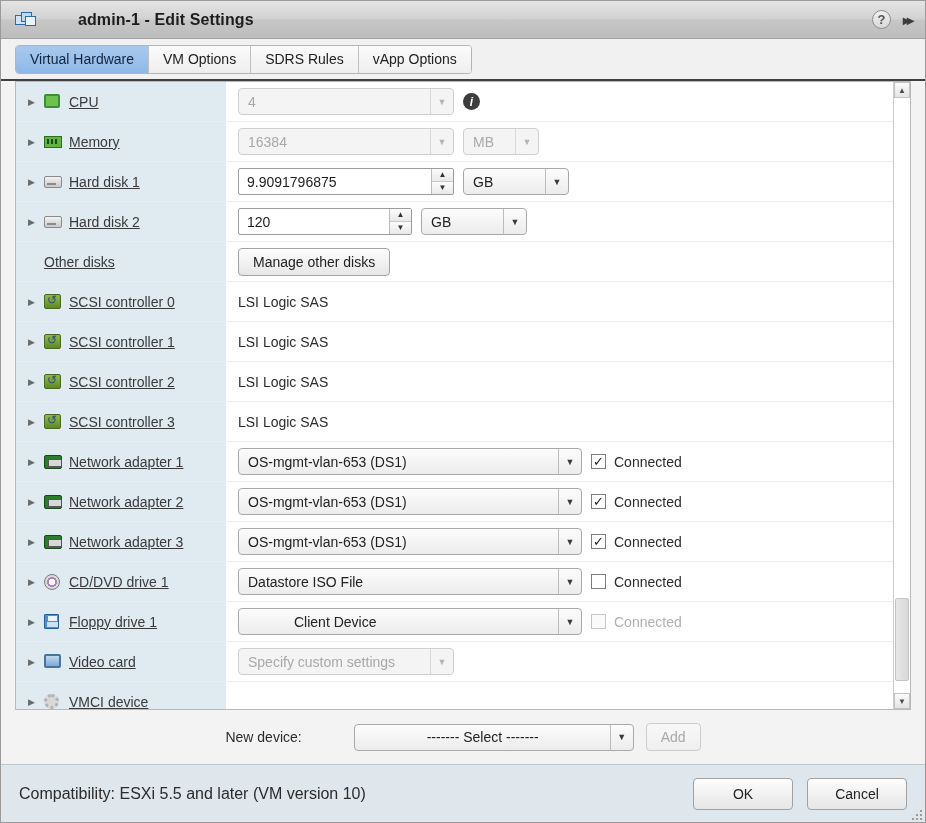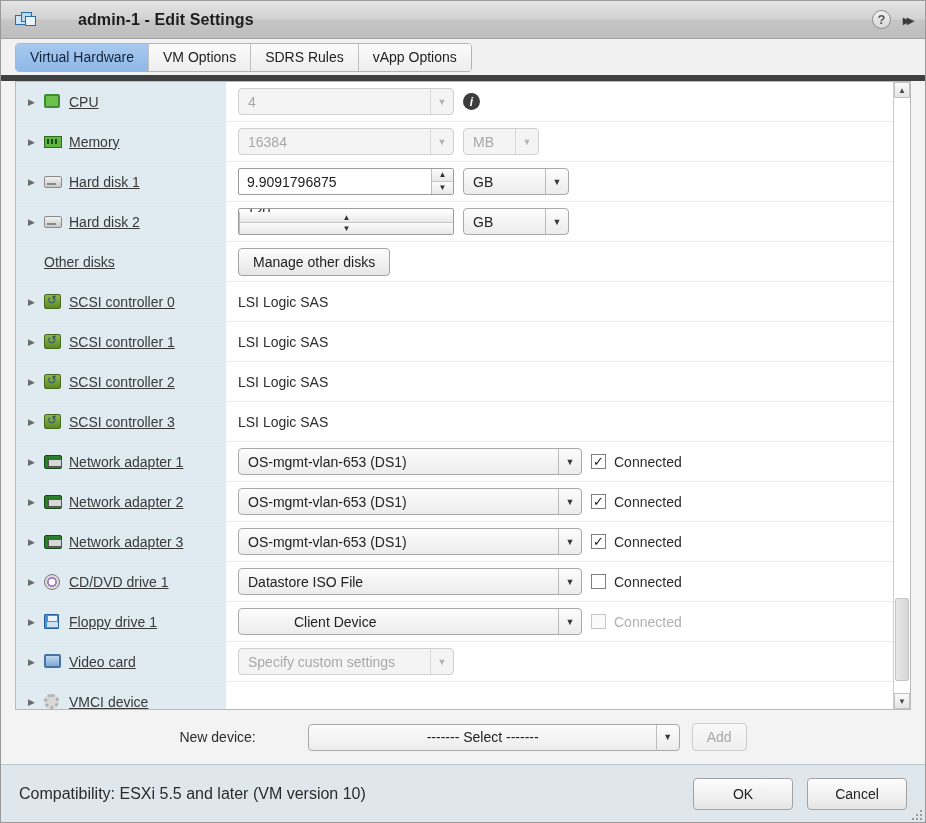--- a/index.html
+++ b/index.html
@@ -55,21 +55,21 @@
     color: #3c3c3c; font-size: 14px; letter-spacing: -3px;
     margin-right: 4px; font-weight: bold;
   }
 
   
   .tabstrip {
     flex: 0 0 42px; height: 42px;
     background: #f1f1f1;
     display: flex; align-items: center;
     padding: 0 14px;
-    border-bottom: 6px solid #404040;
+    border-bottom: 2px solid #404040;
   }
   .tabs-wrap {
     display: flex; height: 29px;
     border: 1px solid #b4b4b4; border-radius: 4px;
     overflow: hidden; background: #f6f6f6;
   }
   .tab {
     display: flex; align-items: center; justify-content: center;
     padding: 0 14px; height: 100%;
     font-size: 14px; color: #222;
@@ -270,21 +270,21 @@
 
   
   .newdev-bar {
     flex: 0 0 54px;
     display: flex; align-items: center; justify-content: center;
     gap: 12px;
     background: #f3f3f3;
     padding: 0 14px;
   }
   .newdev-bar .nd-label { font-size: 14px; color: #2c2c2c; }
-  .newdev-bar .combo { width: 372px; margin-left: 40px; }
+  .newdev-bar .combo { width: 280px; margin-left: 40px; }
   .newdev-bar .combo .cval { text-align: center; }
 
   
   .footer {
     flex: 0 0 58px;
     background: #dfe7ec;
     border-top: 1px solid #bcc8cf;
     display: flex; align-items: center;
     padding: 0 18px;
     position: relative;
@@ -389,21 +389,21 @@
           </div>
           <div class="row">
             <div class="label-cell">
               <span class="arrow">▶</span>
               <span class="dev-icon">
                 <span class="ic-disk" style="display: block;"></span>
               </span>
               <span class="lbl-text">Hard disk 2</span>
             </div>
             <div class="val-cell">
-              <div class="spinbox" style="width: 216px; flex-direction: column;">
+              <div class="spinbox" style="width: 174px;">
                 <span class="sval">120</span>
                 <span class="sbtns">
                   <span>▲</span>
                   <span>▼</span>
                 </span>
               </div>
               <div class="combo" style="width: 106px;">
                 <span class="cval">GB</span>
                 <span class="cbtn">▼</span>
               </div>

